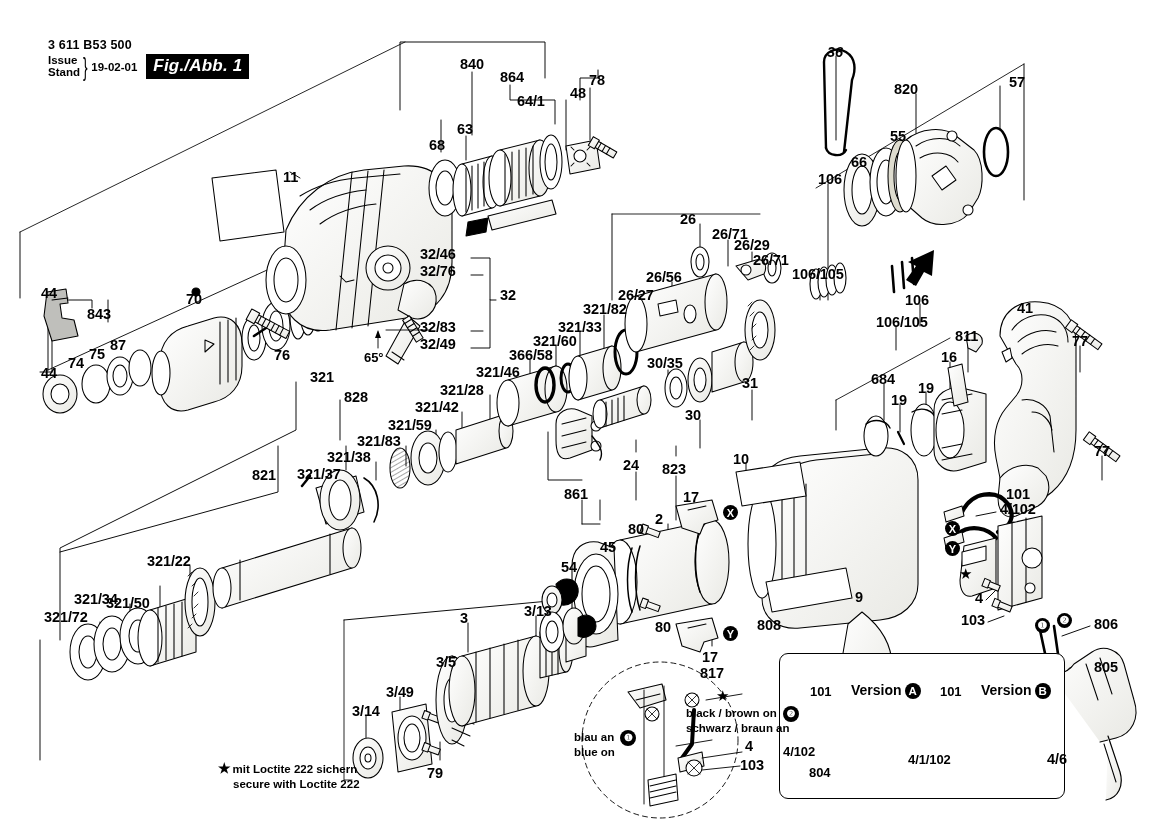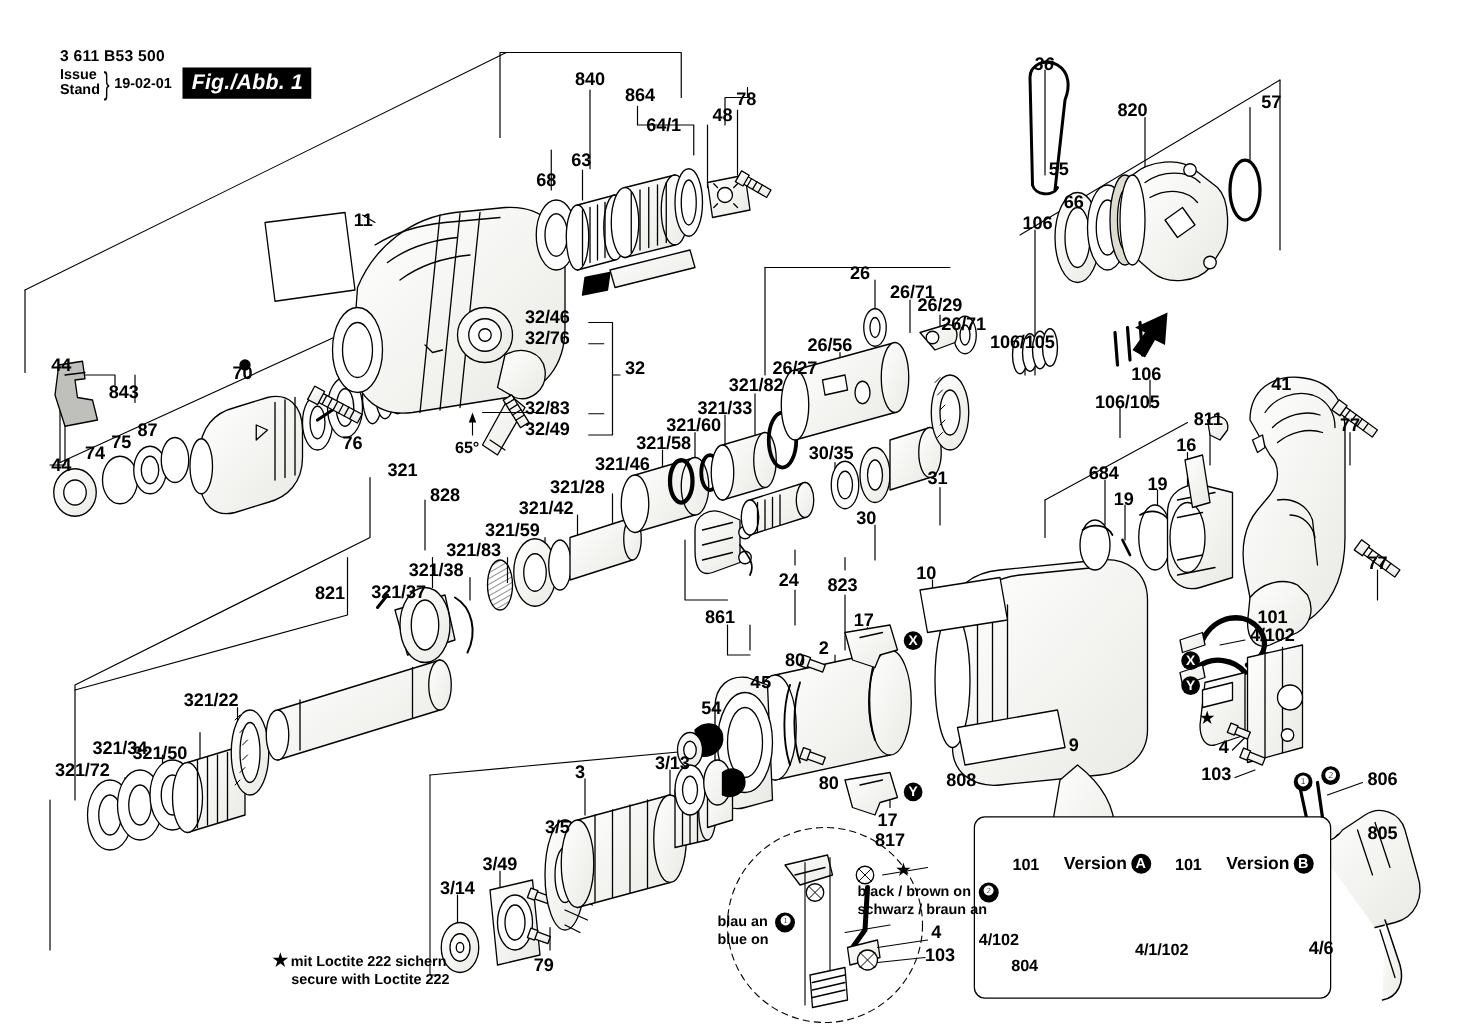--- a/index.html
+++ b/index.html
@@ -727,21 +727,21 @@
       <div class="lbl sm" style="left: 364px; top: 351px;">65°</div>
       <div class="lbl" style="left: 310px; top: 370px;">321</div>
       <div class="lbl" style="left: 344px; top: 390px;">828</div>
       <div class="lbl" style="left: 476px; top: 365px;">321/46</div>
       <div class="lbl" style="left: 440px; top: 383px;">321/28</div>
       <div class="lbl" style="left: 415px; top: 400px;">321/42</div>
       <div class="lbl" style="left: 388px; top: 418px;">321/59</div>
       <div class="lbl" style="left: 357px; top: 434px;">321/83</div>
       <div class="lbl" style="left: 327px; top: 450px;">321/38</div>
       <div class="lbl" style="left: 297px; top: 467px;">321/37</div>
-      <div class="lbl" style="left: 509px; top: 348px;">321/58</div>
+      <div class="lbl" style="left: 509px; top: 348px;">366/58</div>
       <div class="lbl" style="left: 533px; top: 334px;">321/60</div>
       <div class="lbl" style="left: 558px; top: 320px;">321/33</div>
       <div class="lbl" style="left: 583px; top: 302px;">321/82</div>
       <div class="lbl" style="left: 252px; top: 434px; margin-top: 34px;">821</div>
       <div class="lbl" style="left: 147px; top: 554px;">321/22</div>
       <div class="lbl" style="left: 106px; top: 573px; margin-top: 23px;">321/50</div>
       <div class="lbl" style="left: 74px; top: 592px;">321/34</div>
       <div class="lbl" style="left: 44px; top: 610px;">321/72</div>
       <div class="lbl" style="left: 680px; top: 212px;">26</div>
       <div class="lbl" style="left: 712px; top: 227px;">26/71</div>
@@ -753,36 +753,36 @@
       <div class="lbl" style="left: 685px; top: 408px;">30</div>
       <div class="lbl" style="left: 742px; top: 376px;">31</div>
       <div class="lbl" style="left: 623px; top: 458px;">24</div>
       <div class="lbl" style="left: 662px; top: 462px;">823</div>
       <div class="lbl" style="left: 564px; top: 487px;">861</div>
       <div class="lbl" style="left: 733px; top: 452px;">10</div>
       <div class="lbl" style="left: 683px; top: 490px;">17</div>
       <div class="lbl" style="left: 655px; top: 512px;">2</div>
       <div class="lbl" style="left: 628px; top: 522px;">80</div>
       <div class="lbl" style="left: 655px; top: 620px;">80</div>
-      <div class="lbl" style="left: 600px; top: 540px; font-family: Liberation Mono, monospace;">45</div>
+      <div class="lbl" style="left: 600px; top: 540px;">45</div>
       <div class="lbl" style="left: 561px; top: 560px;">54</div>
       <div class="lbl" style="left: 702px; top: 650px;">17</div>
       <div class="lbl" style="left: 700px; top: 666px;">817</div>
       <div class="lbl" style="left: 757px; top: 618px;">808</div>
       <div class="lbl" style="left: 855px; top: 590px;">9</div>
       <div class="lbl" style="left: 460px; top: 611px;">3</div>
       <div class="lbl" style="left: 524px; top: 604px;">3/13</div>
       <div class="lbl" style="left: 436px; top: 655px;">3/5</div>
       <div class="lbl" style="left: 386px; top: 685px;">3/49</div>
       <div class="lbl" style="left: 352px; top: 704px;">3/14</div>
       <div class="lbl" style="left: 427px; top: 766px;">79</div>
       <div class="lbl" style="left: 827px; top: 45px; font-style: italic;">36</div>
       <div class="lbl" style="left: 894px; top: 82px;">820</div>
       <div class="lbl" style="left: 989px; top: 75px; margin-left: 20px;">57</div>
-      <div class="lbl" style="left: 839px; top: 129px;">55</div>
+      <div class="lbl" style="left: 890px; top: 129px;">55</div>
       <div class="lbl" style="left: 851px; top: 155px;">66</div>
       <div class="lbl" style="left: 818px; top: 172px;">106</div>
       <div class="lbl" style="left: 792px; top: 267px;">106/105</div>
       <div class="lbl" style="left: 905px; top: 293px;">106</div>
       <div class="lbl" style="left: 876px; top: 315px;">106/105</div>
       <div class="lbl" style="left: 871px; top: 372px;">684</div>
       <div class="lbl" style="left: 891px; top: 393px;">19</div>
       <div class="lbl" style="left: 918px; top: 381px;">19</div>
       <div class="lbl" style="left: 941px; top: 350px;">16</div>
       <div class="lbl" style="left: 955px; top: 329px;">811</div>

